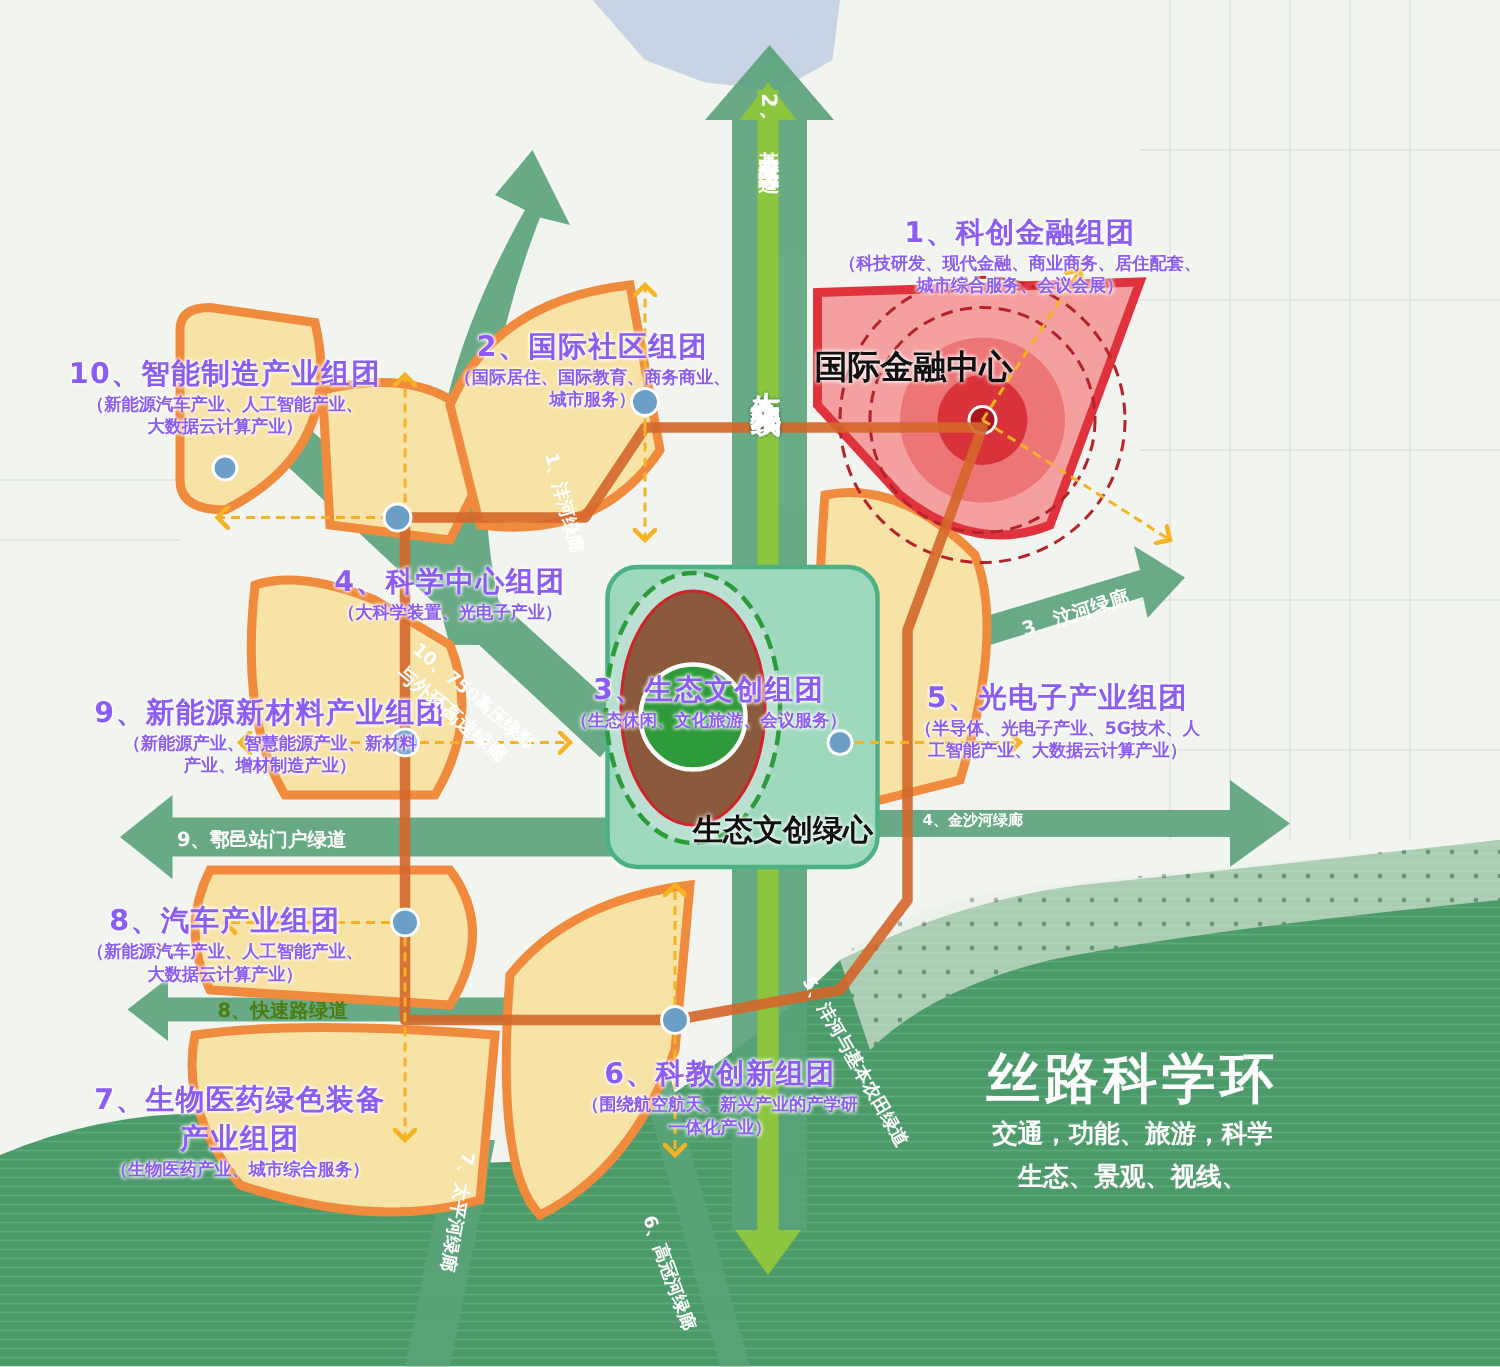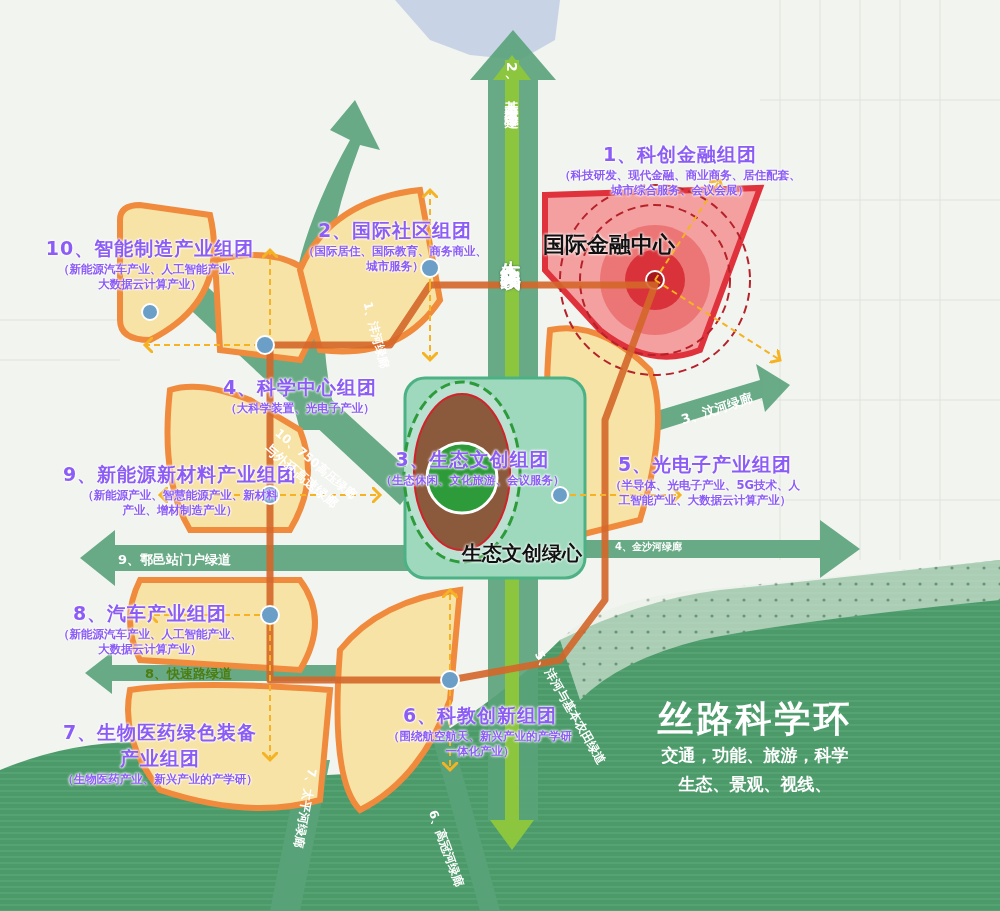--- a/index.html
+++ b/index.html
@@ -184,21 +184,21 @@
 
   <div class="label" style="left:20px;top:601px;width:260px;">
     <span class="t">8、汽车产业组团</span>
     <span class="s">（新能源汽车产业、人工智能产业、</span>
     <span class="s">大数据云计算产业）</span>
   </div>
 
   <div class="label" style="left:30px;top:720px;width:260px;">
     <span class="t">7、生物医药绿色装备</span>
     <span class="t">产业组团</span>
-    <span class="s">（生物医药产业、新兴产业的产学研）</span>
+    <span class="s">（生物医药产业、城市综合服务）</span>
   </div>
 
   <div class="label" style="left:365px;top:703px;width:230px;">
     <span class="t">6、科教创新组团</span>
     <span class="s">（围绕航空航天、新兴产业的产学研</span>
     <span class="s">一体化产业）</span>
   </div>
 
   <div class="vtext" style="left:503px;top:62px;font-size:14px;">2、基本农田生态绿道</div>
   <div class="vtext" style="left:498px;top:245px;font-size:20px;color:#fff;text-shadow:0 0 2px #2e6e45;">生态文化轴线</div>

